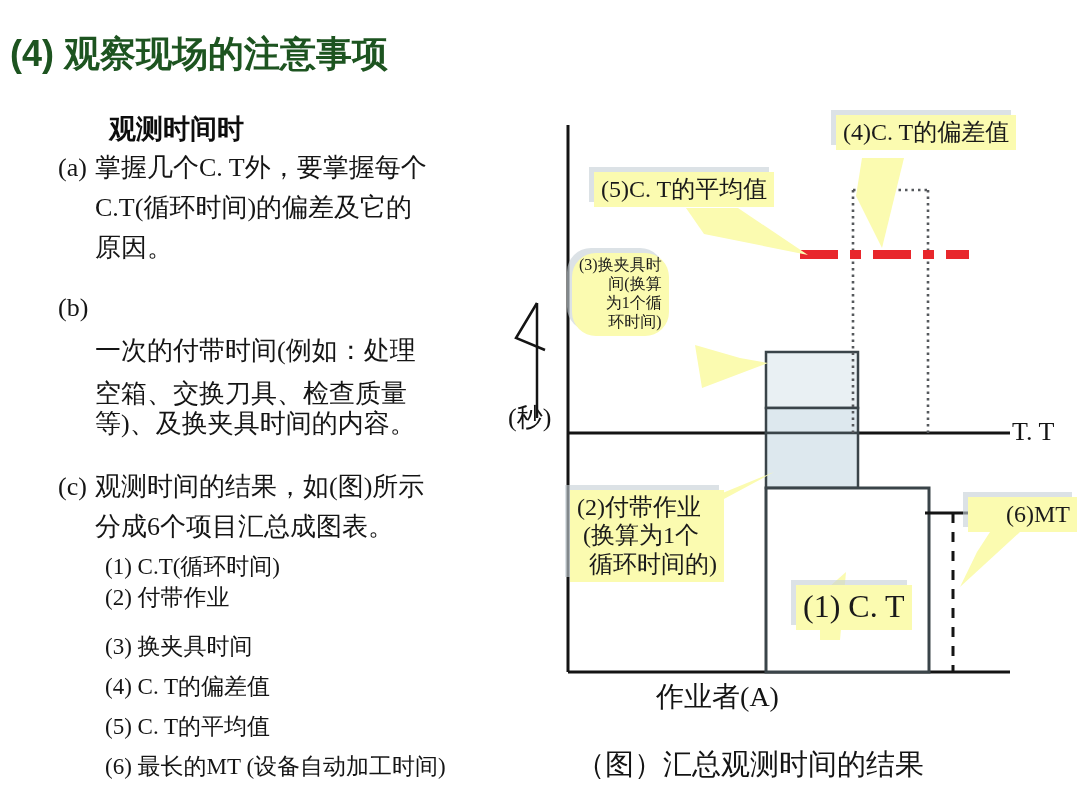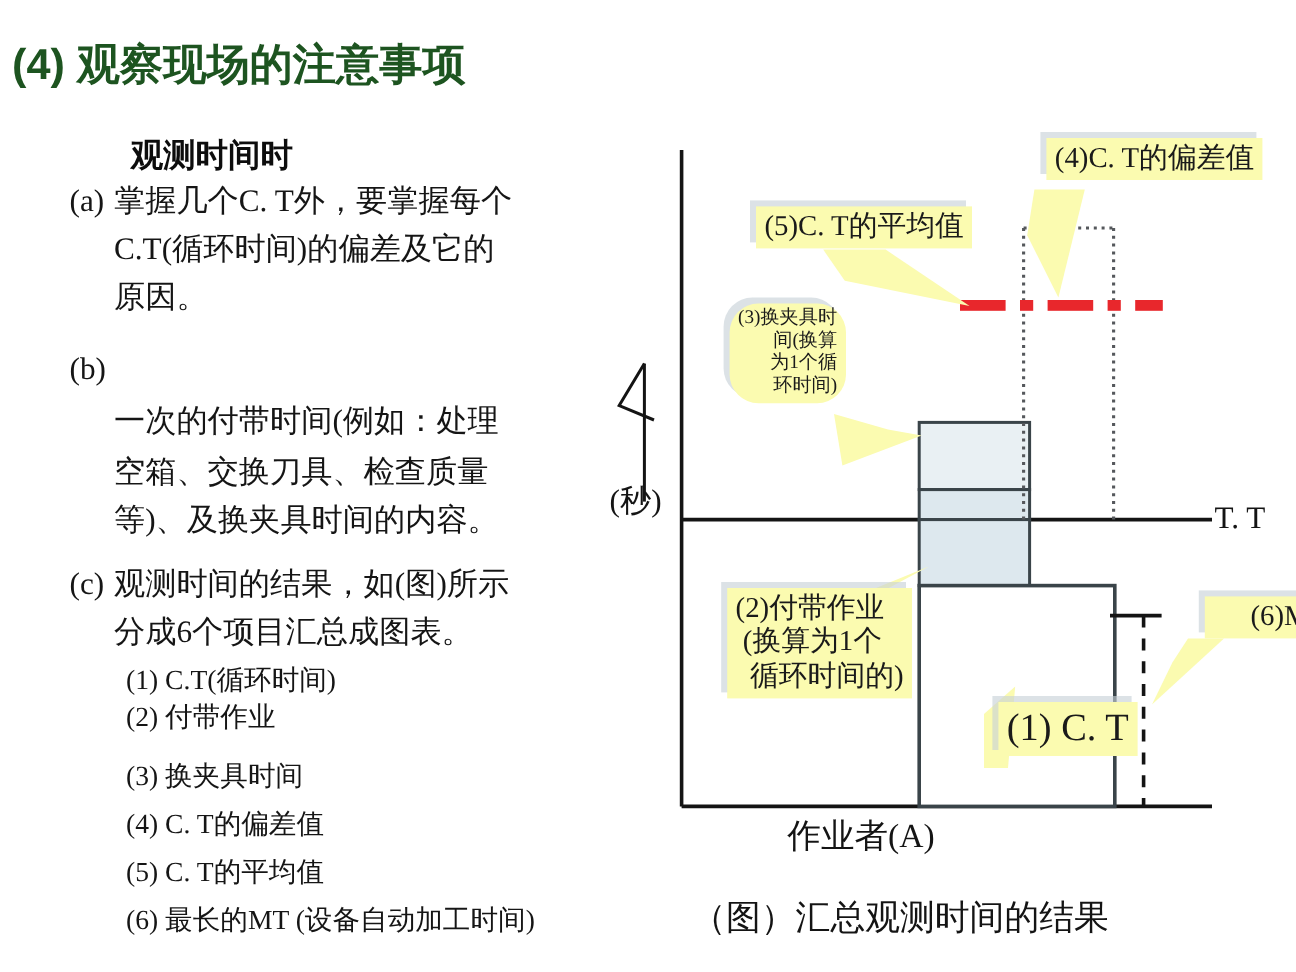--- a/index.html
+++ b/index.html
@@ -57,21 +57,20 @@
   .callout{
     position:absolute;
     background:#fbfbb0;
     font-family:"Liberation Serif", serif;
     color:#1a1a1a;
     line-height:1.18;
     padding:3px 7px 4px 7px;
     box-shadow:-5px -5px 0 0 rgba(198,208,214,0.62);
     white-space:pre;
     z-index:6;
-    margin-left:36px;
   }
 
   .c5{left:104px;top:72px;font-size:24px;}
   .c4{left:346px;top:15px;font-size:24px;}
   .c3{left:82px;top:153px;font-size:16px;text-align:right;border-radius:24px;}
   .c2{left:80px;top:390px;font-size:24px;}
   .c1{left:306px;top:485px;font-size:32px;}
   .c6{left:478px;top:397px;font-size:24px;padding-left:38px;}
 
   .axis-unit{
@@ -104,21 +103,21 @@
   <div class="subtitle">观测时间时</div>
 
   <div class="para mark" style="top:148px;">(a)</div>
   <div class="para body" style="top:148px;">掌握几个C. T外，要掌握每个</div>
   <div class="para body" style="top:188px;">C.T(循环时间)的偏差及它的</div>
   <div class="para body" style="top:228px;">原因。</div>
 
   <div class="para mark" style="top:288px;">(b)</div>
   <div class="para body" style="top:331px;">一次的付带时间(例如：处理</div>
   <div class="para body" style="top:374px;">空箱、交换刀具、检查质量</div>
-  <div class="para body" style="top:414px;text-align:center;">等)、及换夹具时间的内容。</div>
+  <div class="para body" style="top:404px;text-align:center;">等)、及换夹具时间的内容。</div>
 
   <div class="para mark" style="top:467px;">(c)</div>
   <div class="para body" style="top:467px;">观测时间的结果，如(图)所示</div>
   <div class="para body" style="top:507px;">分成6个项目汇总成图表。</div>
 
   <div class="sub-item" style="top:551px;">(1) C.T(循环时间)</div>
   <div class="sub-item" style="top:582px;">(2) 付带作业</div>
   <div class="sub-item" style="top:631px;">(3) 换夹具时间</div>
   <div class="sub-item" style="top:671px;">(4) C. T的偏差值</div>
   <div class="sub-item" style="top:711px;">(5) C. T的平均值</div>

